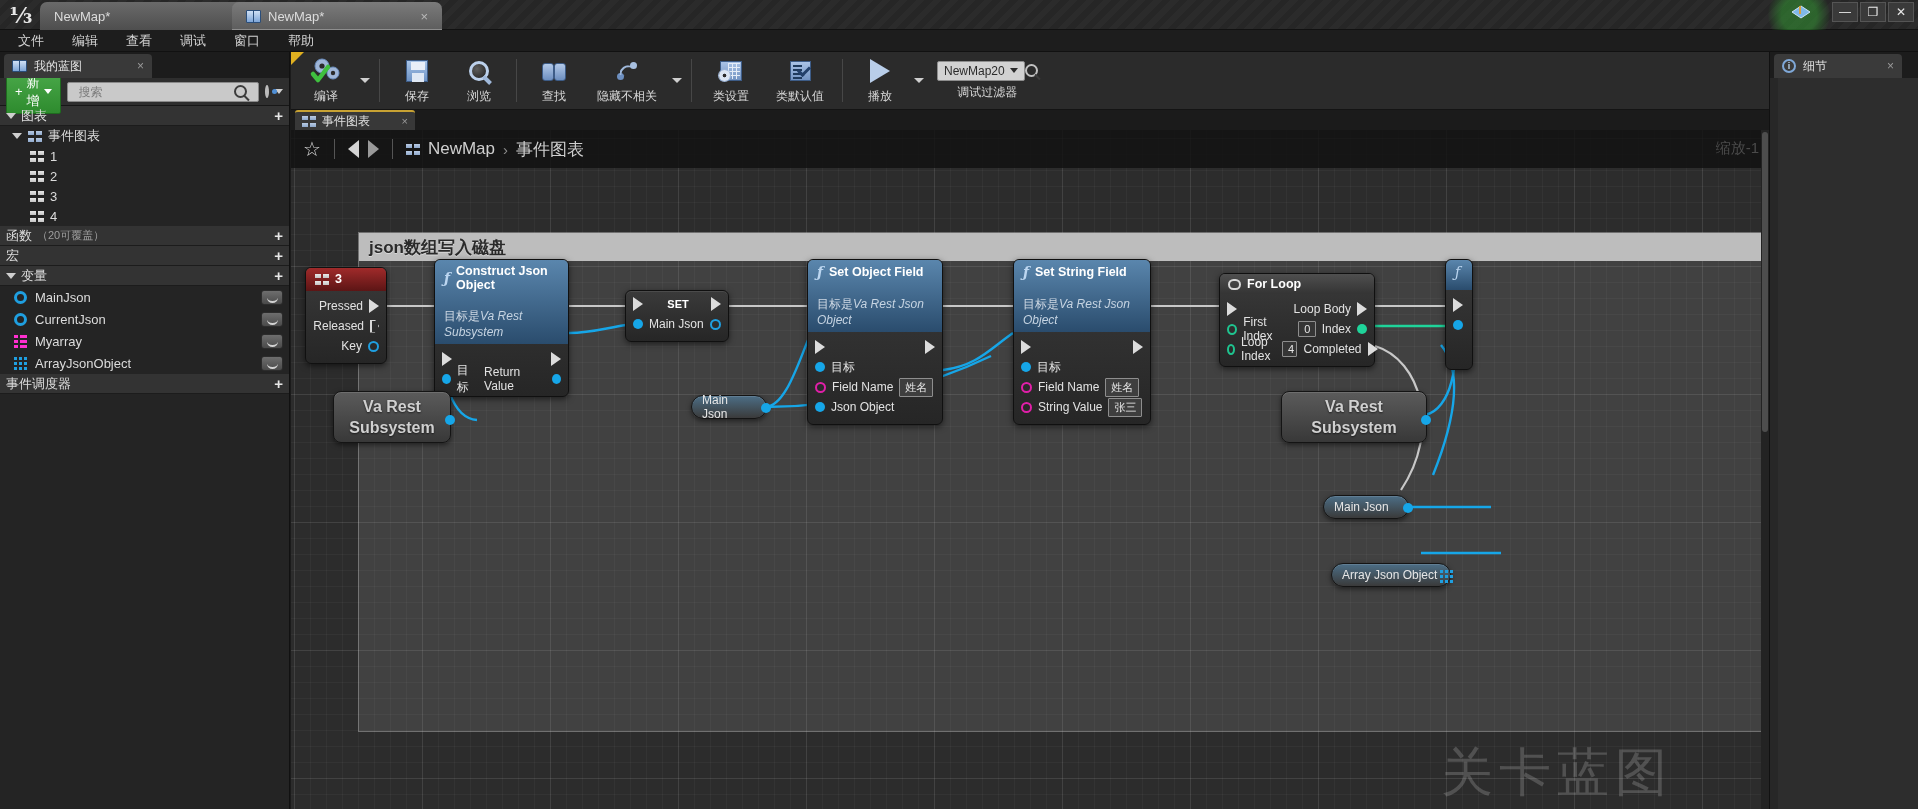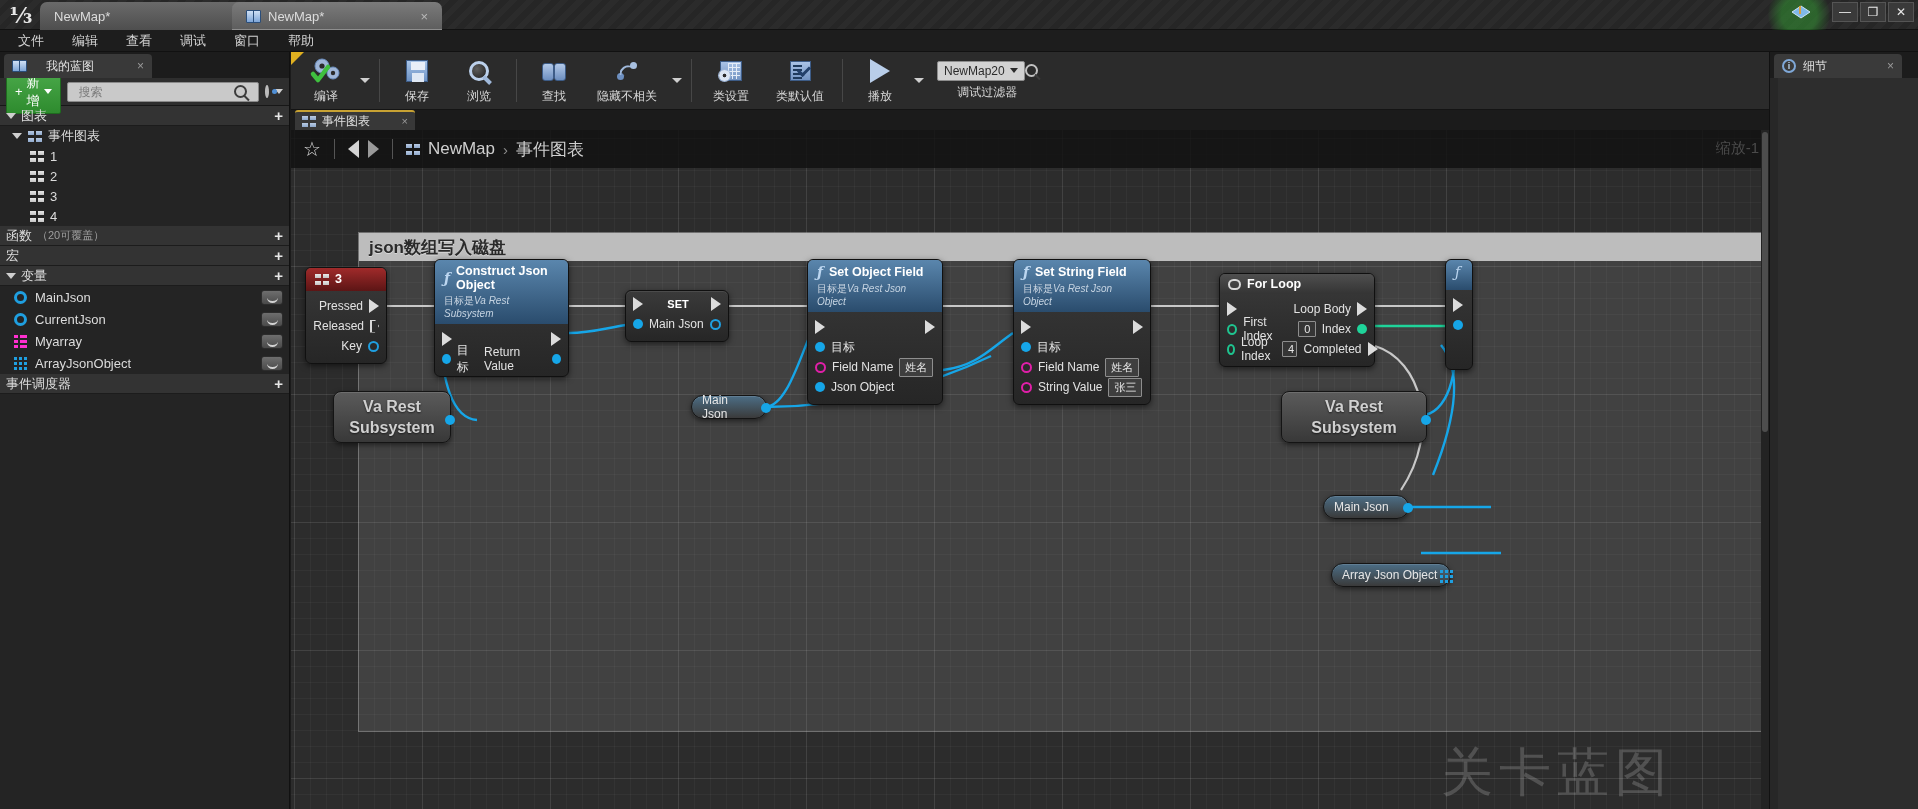--- a/index.html
+++ b/index.html
@@ -65,21 +65,21 @@
 
   
   .leftpanel {
     position: absolute; left: 0; top: 52px; width: 290px; height: 757px;
     background: #242424; border-right: 1px solid #111;
   }
   .lp-tabrow { position: relative; height: 26px; background: #1c1c1c; }
   .lp-tab {
     position: absolute; left: 4px; top: 2px; height: 24px; width: 148px;
     background: #393939; border-radius: 4px 4px 0 0;
-    display: flex; align-items: center; gap: 19px; padding: 0 8px;
+    display: flex; align-items: center; gap: 7px; padding: 0 8px;
     font-size: 12px; color: #e2e2e2;
   }
   .icon-bp {
     width: 15px; height: 12px; border-radius: 1px;
     background: linear-gradient(#cfe0f5, #7ea6d8); border: 1px solid #2b4e7a;
     position: relative; flex: 0 0 auto;
   }
   .icon-bp::after { content:""; position:absolute; left:6px; top:0; width:1px; height:10px; background:#2b4e7a; }
   .lp-tab-x { margin-left: auto; color: #9a9a9a; font-size: 12px; }
 
@@ -288,21 +288,21 @@
     box-shadow: 0 2px 6px rgba(0,0,0,.55), inset 0 1px 0 rgba(255,255,255,.09);
     color: #e2e2e2; font-size: 12px;
   }
   .node-head {
     border-radius: 5px 5px 0 0; padding: 4px 9px 5px;
     background: linear-gradient(#5a86ad, #2a4c6d);
   }
   .node-head.red { background: linear-gradient(#a02a2a, #5c1515); }
   .node-head.gray { background: linear-gradient(#4f4f4f, #343434); }
   .node-title { font-weight: bold; font-size: 12.5px; color: #fff; display:flex; align-items:center; gap:6px; }
-  .node-sub { font-size: 10px; color: #c6d4e2; font-style: italic; margin-top: 2px; }
+  .node-sub { font-size: 12px; color: #c6d4e2; font-style: italic; margin-top: 16px; }
   .node-sub b { font-style: normal; font-weight: normal; color: #cfd9e4; }
   .node-body { padding: 5px 0 7px; }
 
   .prow { display: flex; align-items: center; height: 20px; padding: 0 7px; gap: 6px; }
   .prow .left { display: flex; align-items: center; gap: 6px; }
   .prow .right { margin-left: auto; display: flex; align-items: center; gap: 6px; }
 
   .x-exec { width:0;height:0;border-top:7px solid transparent;border-bottom:7px solid transparent;border-left:10px solid #dcdcdc; }
   .x-exec-o { width:9px;height:13px; border:1.6px solid #d8d8d8; border-left-width:2px;
     clip-path: polygon(0 0, 55% 0, 100% 50%, 55% 100%, 0 100%); }

